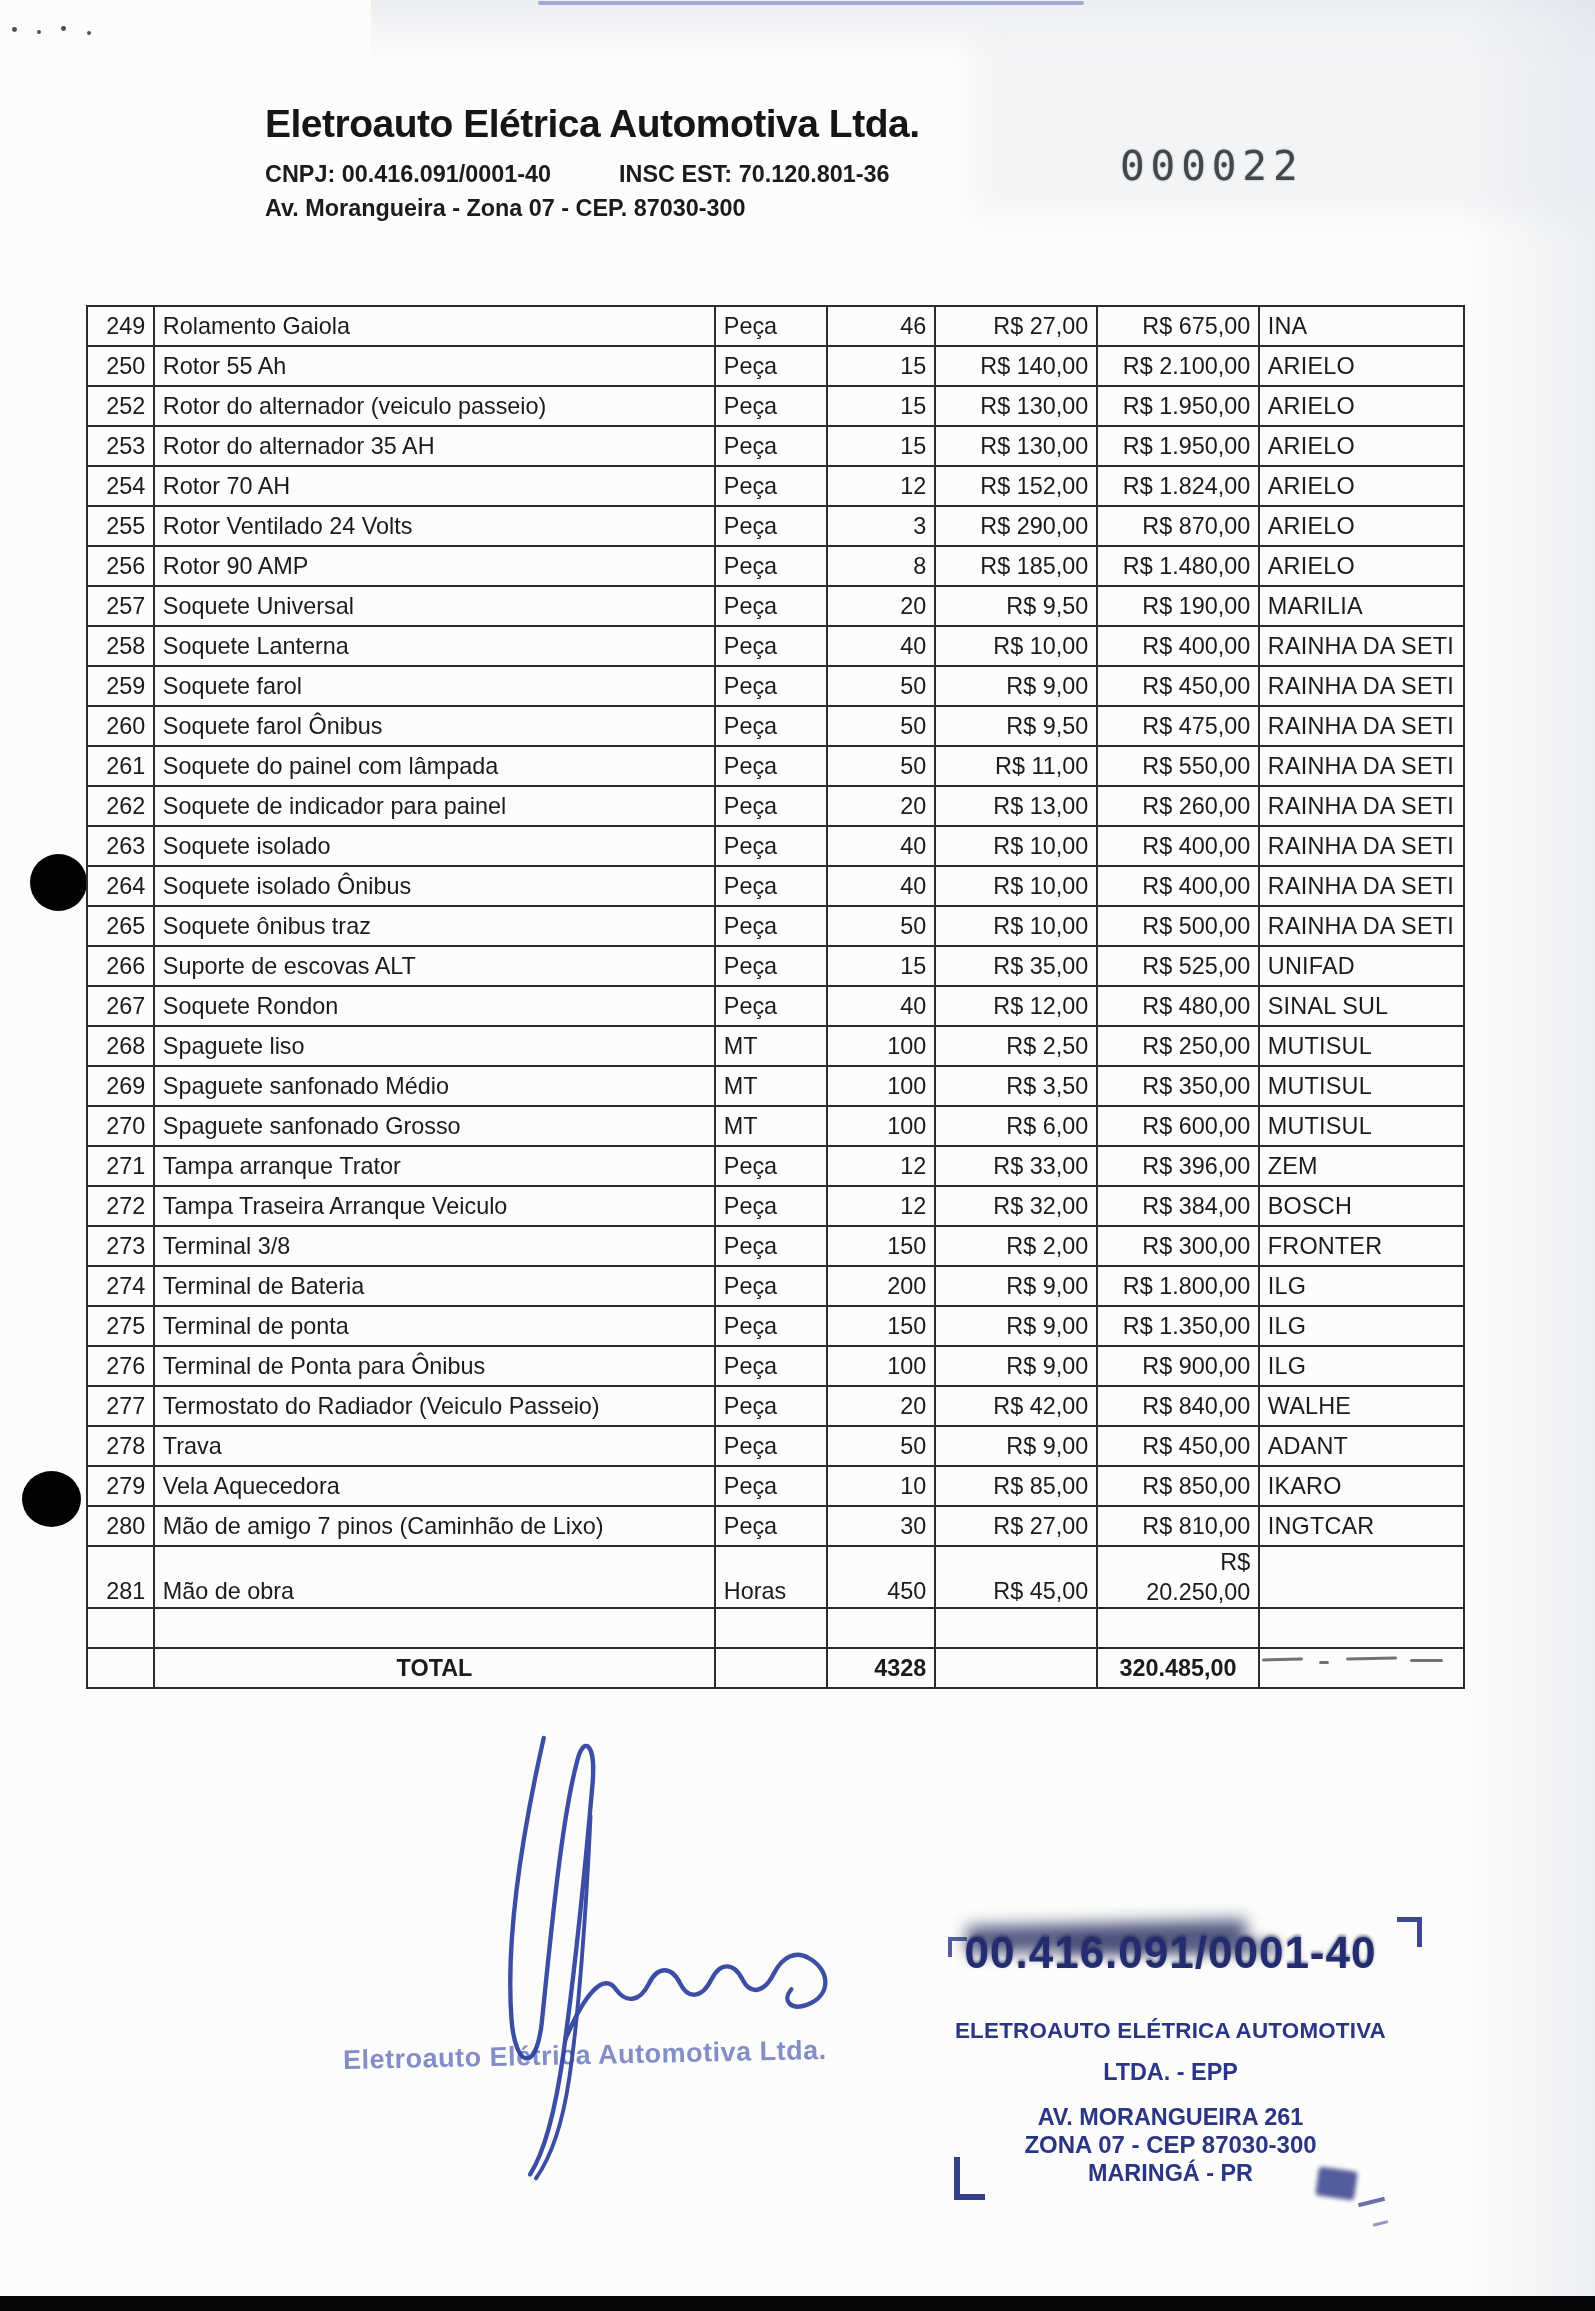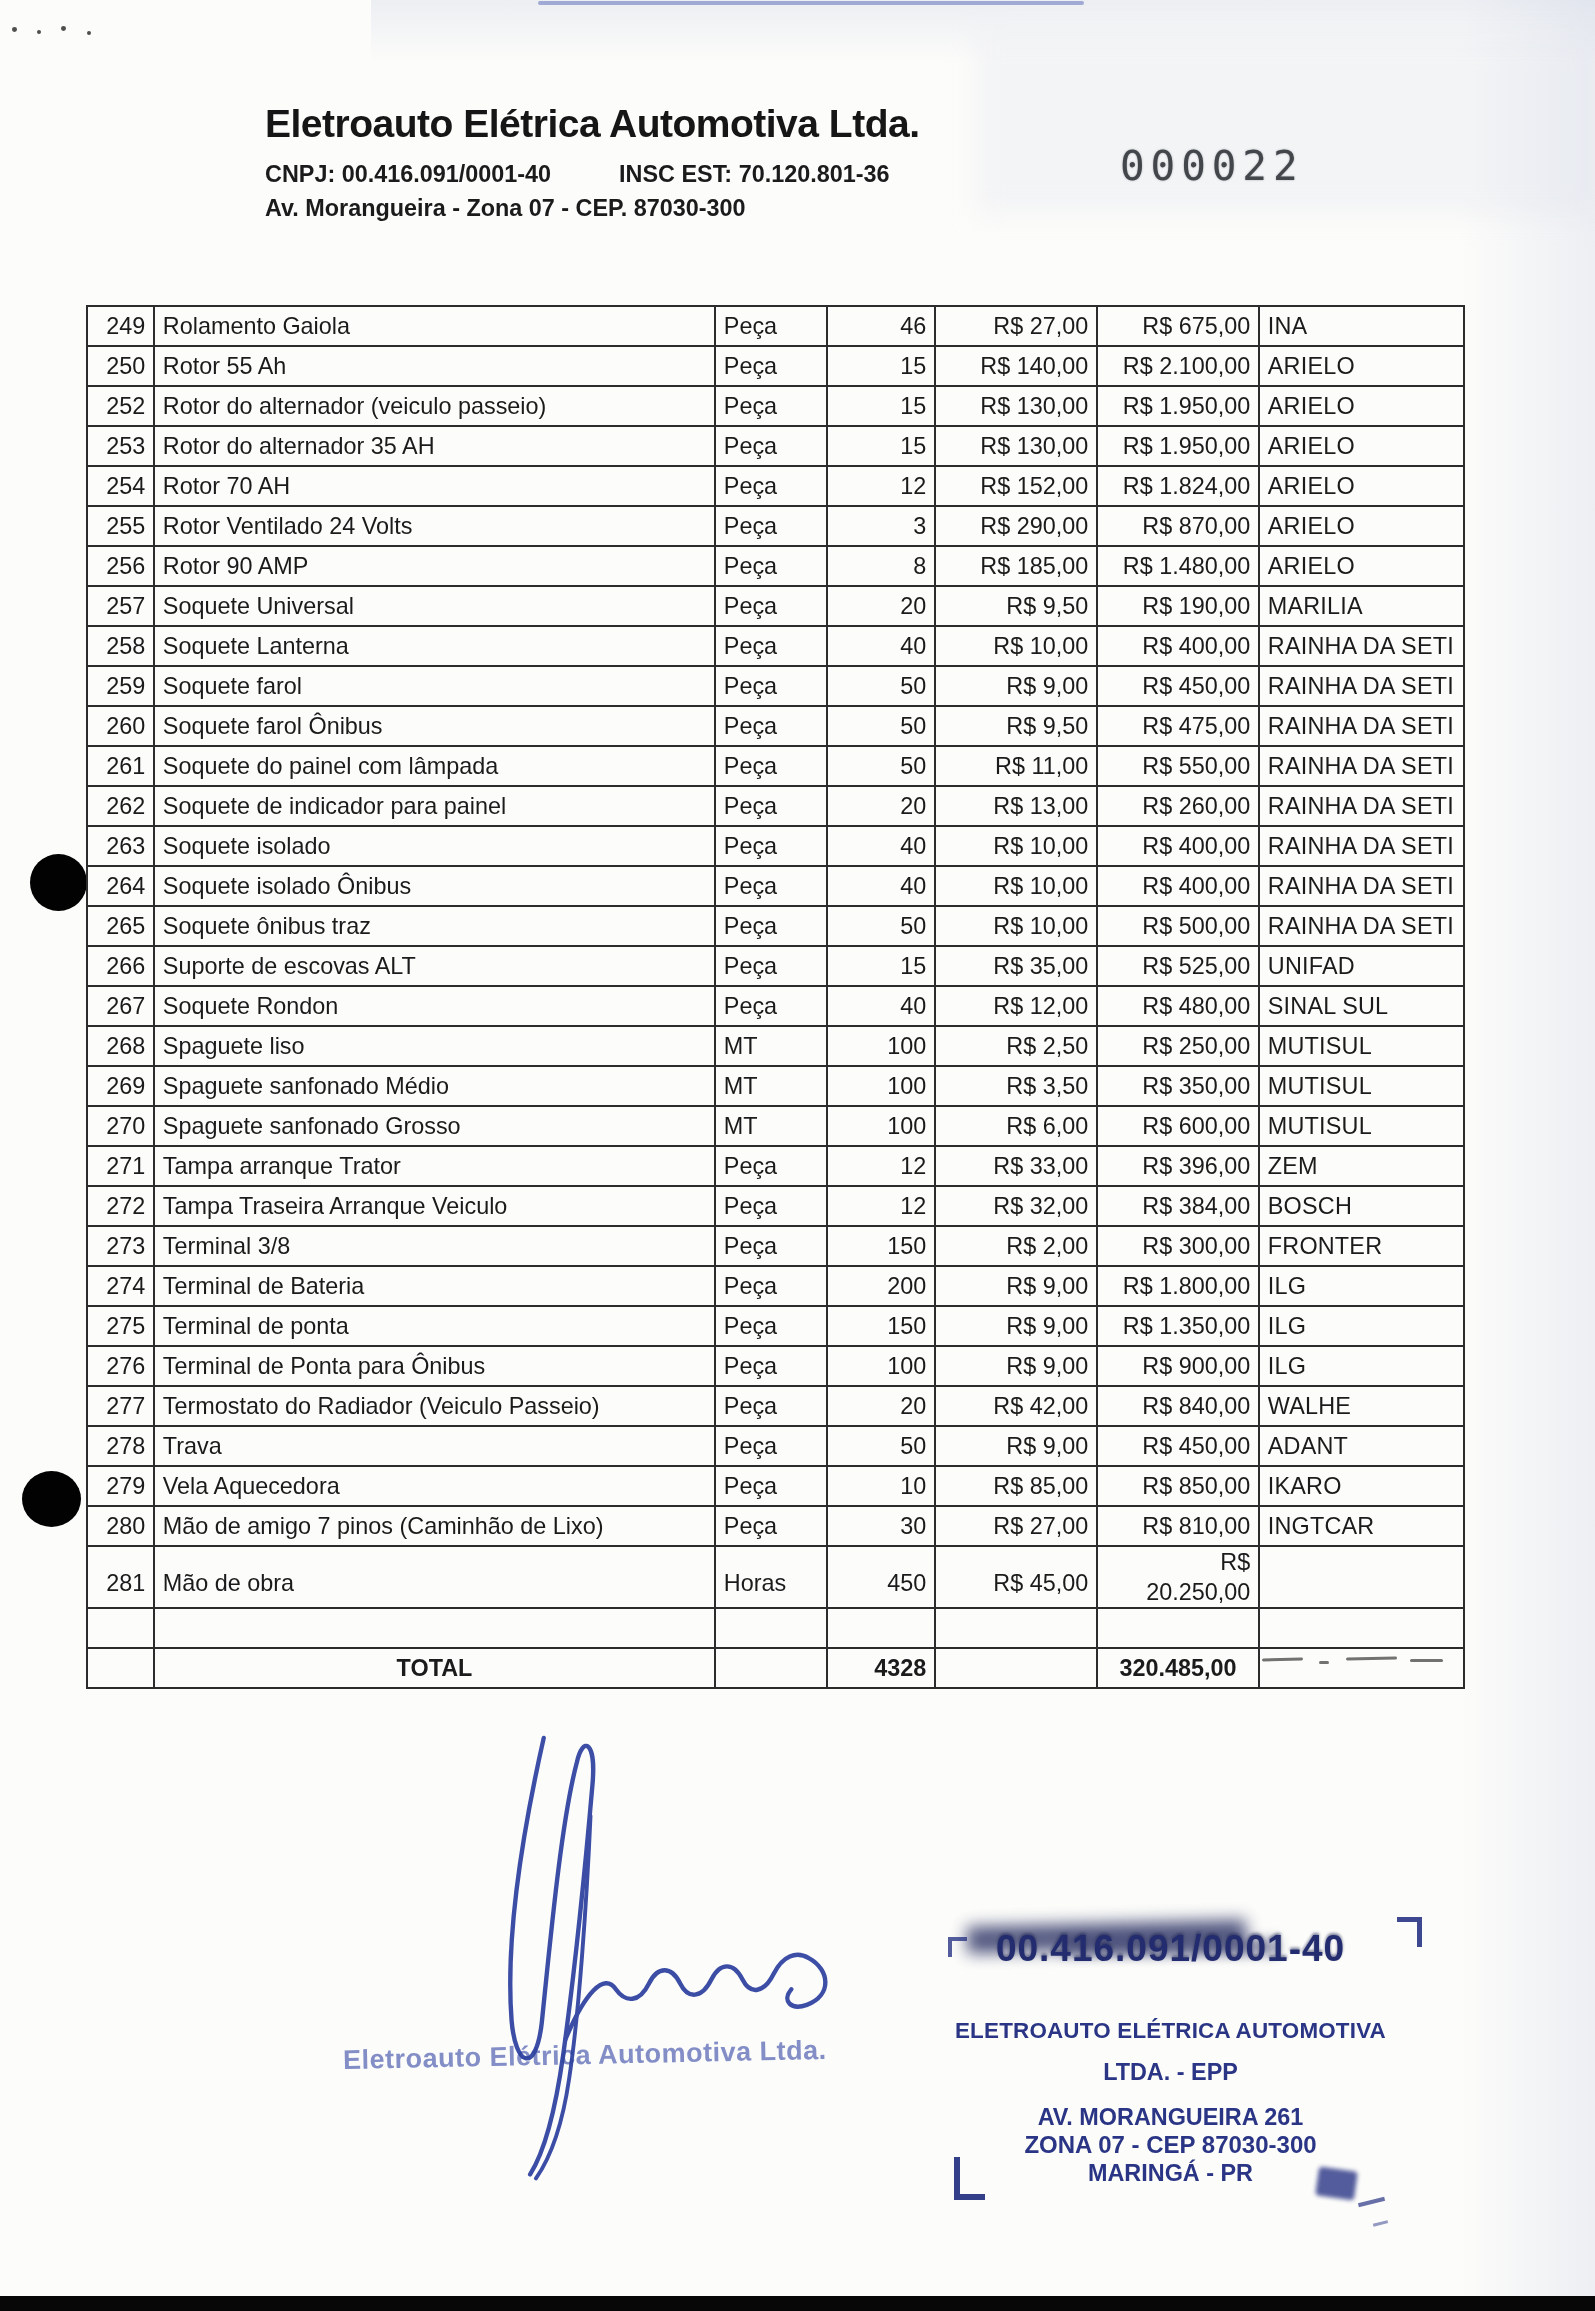--- a/index.html
+++ b/index.html
@@ -50,21 +50,21 @@
   }
   table.items tr { height:40px; }
   td.cell-num   { text-align:right; padding-right:8.8px; }
   td.cell-desc  { padding-left:11.7px; }
   td.cell-unit  { padding-left:11.7px; }
   td.cell-qty   { text-align:right; padding-right:12.7px; }
   td.cell-price { text-align:right; padding-right:11.7px; }
   td.cell-total { text-align:right; padding-right:11.7px; }
   td.cell-brand { padding-left:8.8px; letter-spacing:0.2px; }
   tr.labor-row { height:72px; }
-  tr.labor-row td { vertical-align:bottom; padding-bottom:10px; }
+  tr.labor-row td { vertical-align:bottom; padding-bottom:2px; }
   tr.labor-row td.cell-total { vertical-align:middle; padding-bottom:0; line-height:30px; }
   tr.spacer-row { height:39px; }
   tr.total-row { height:46px; }
   td.total-label { text-align:center; font-weight:bold; font-size:27px; }
   td.total-qty   { text-align:right; font-weight:bold; font-size:26px; padding-right:17.6px; }
   td.total-sum   { text-align:center; font-weight:bold; font-size:27px; }
 
   
   .pen-dash { position:absolute; background:#4f4f4f; height:2.9px; border-radius:2px; opacity:.8; }
   .pd1 { left:1262px; top:1658px; width:41px; transform:rotate(-1.5deg); }
@@ -78,21 +78,21 @@
     font-size:27px; font-weight:bold; white-space:nowrap;
     color:rgba(100,114,186,.8);
     transform:rotate(-1.2deg);
     z-index:1; letter-spacing:0.5px;
   }
   .signature-svg { position:absolute; left:458px; top:1728px; z-index:2; }
 
   
   .stamp { position:absolute; left:922px; top:1887px; width:497px; height:322px; color:#2a3585; z-index:1; }
   .stamp > div { position:absolute; left:0; right:0; text-align:center; font-weight:bold; white-space:nowrap; }
-  .stamp-cnpj { top:41px; font-size:37px; letter-spacing:1px; color:#232c6e; text-shadow:0 -2px 2.9px rgba(26,32,80,.55); }
+  .stamp-cnpj { top:41px; font-size:44px; letter-spacing:1px; color:#232c6e; text-shadow:0 -2px 2.9px rgba(26,32,80,.55); }
   .stamp-name1 { top:131px; font-size:22.4px; letter-spacing:0.2px; }
   .stamp-name2 { top:172px; font-size:23.4px; }
   .stamp-addr1 { top:217px; font-size:23.4px; }
   .stamp-addr2 { top:244px; font-size:24px; }
   .stamp-addr3 { top:273px; font-size:23.4px; }
   .smudge { position:absolute; background:#1b2258; pointer-events:none; }
   .smudge1 { left:967px; top:1923px; width:279px; height:27px; filter:blur(7.8px); opacity:.75; transform:rotate(-1.5deg); }
   .smudge2 { left:1063px; top:1939px; width:215px; height:15.6px; filter:blur(5.9px); opacity:.5; }
   .bracket { position:absolute; border-color:#2a3585; }
   .br-tr { left:1397px; top:1917px; width:19.5px; height:25px; border-top:5.9px solid #2a3585; border-right:5.9px solid #2a3585; opacity:.9; }

